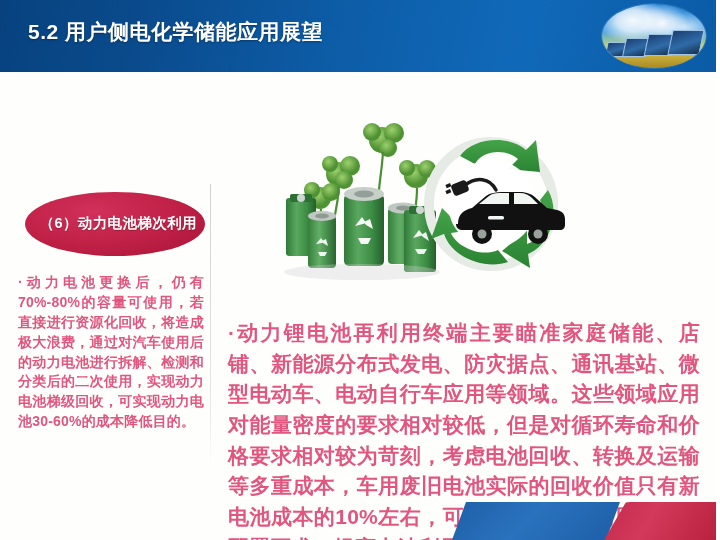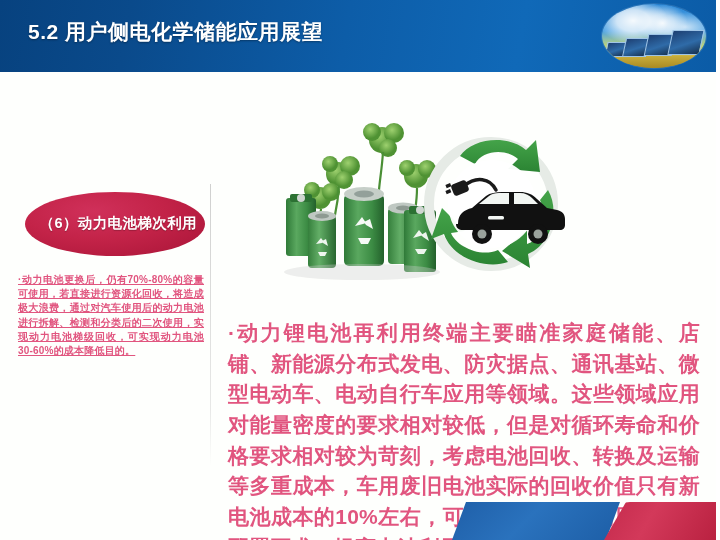--- a/index.html
+++ b/index.html
@@ -72,22 +72,22 @@
 
   
   .divider {
     position:absolute; left:210px; top:184px; width:1px; height:282px;
     background:linear-gradient(180deg,rgba(170,170,170,0.55),rgba(190,190,190,0.35) 80%,rgba(220,220,220,0));
   }
 
   
   .left-body {
     position:absolute; left:18px; top:273px; width:186px;
-    color:#e1557f; font-size:10px; font-weight:bold; line-height:1.42;
-    letter-spacing:0.2px; text-align:justify;text-decoration:underline;
+    color:#e1557f; font-size:14px; font-weight:bold; line-height:1.42;
+    letter-spacing:0.2px; text-align:justify;
   }
 
   
   .right-body {
     position:absolute; left:228px; top:318px; width:472px;
     color:#e1557f; font-size:21px; font-weight:bold; line-height:1.46;
     letter-spacing:0.2px; text-align:justify;
   }
 
   

